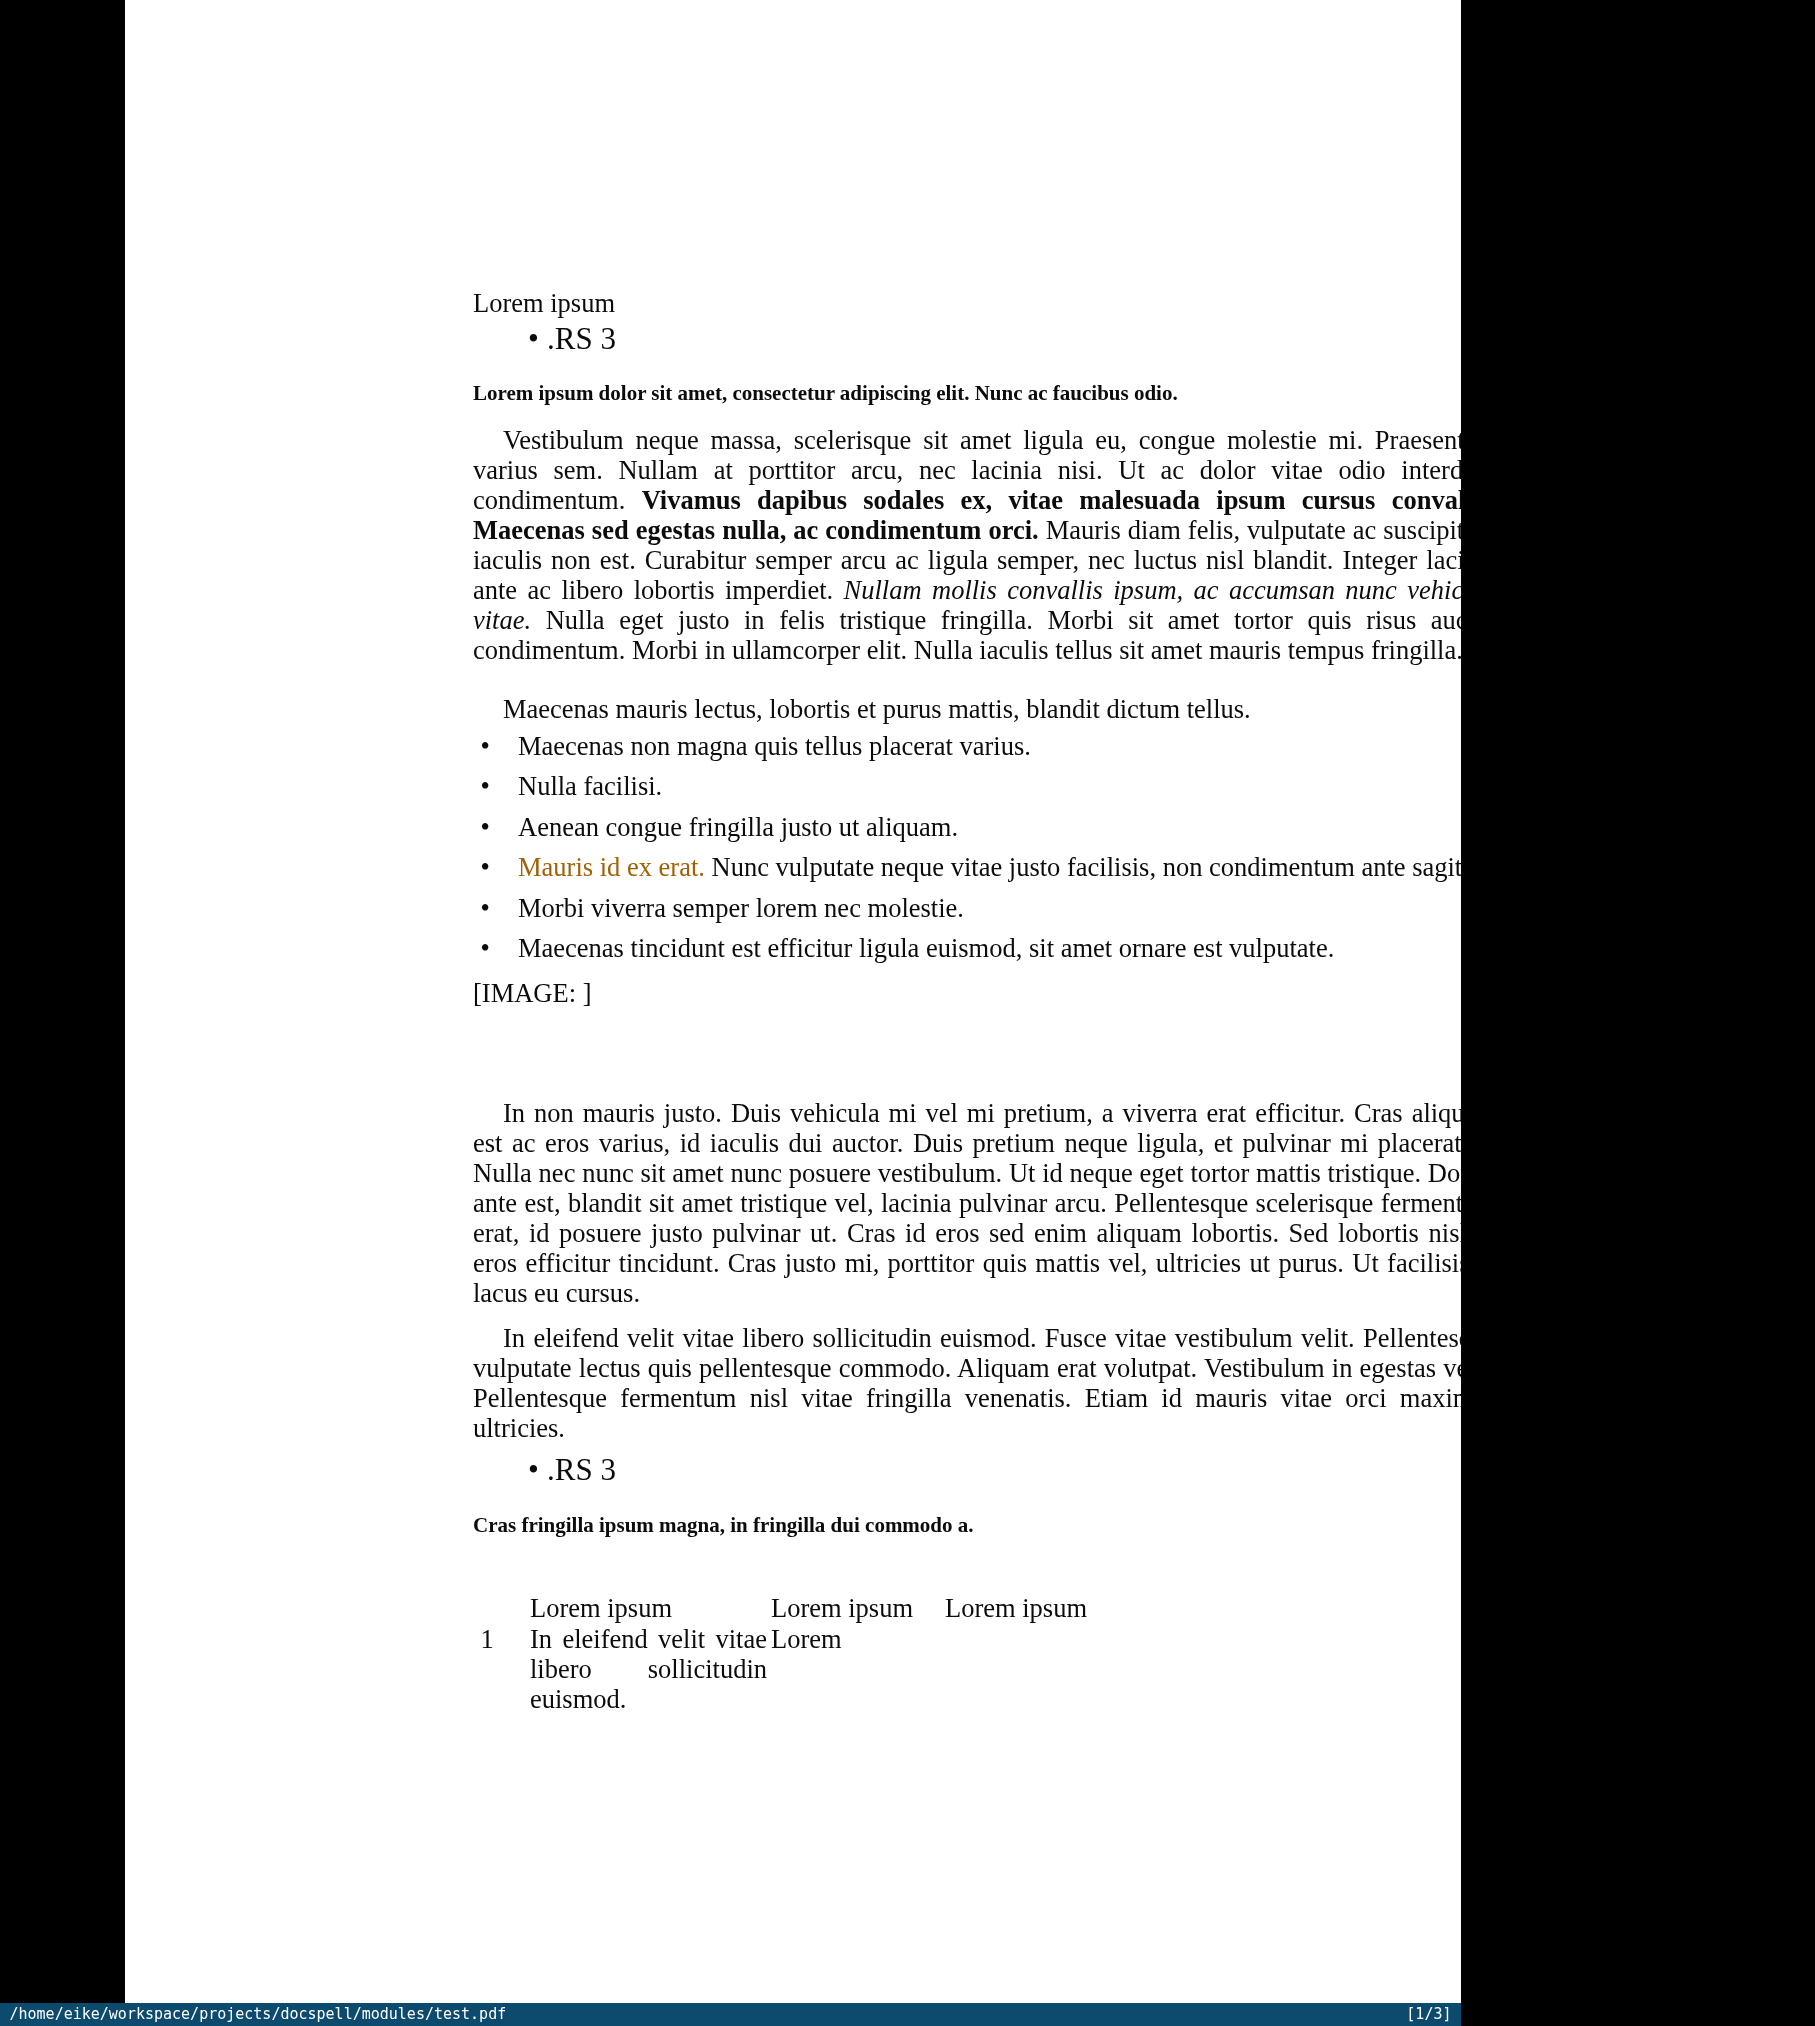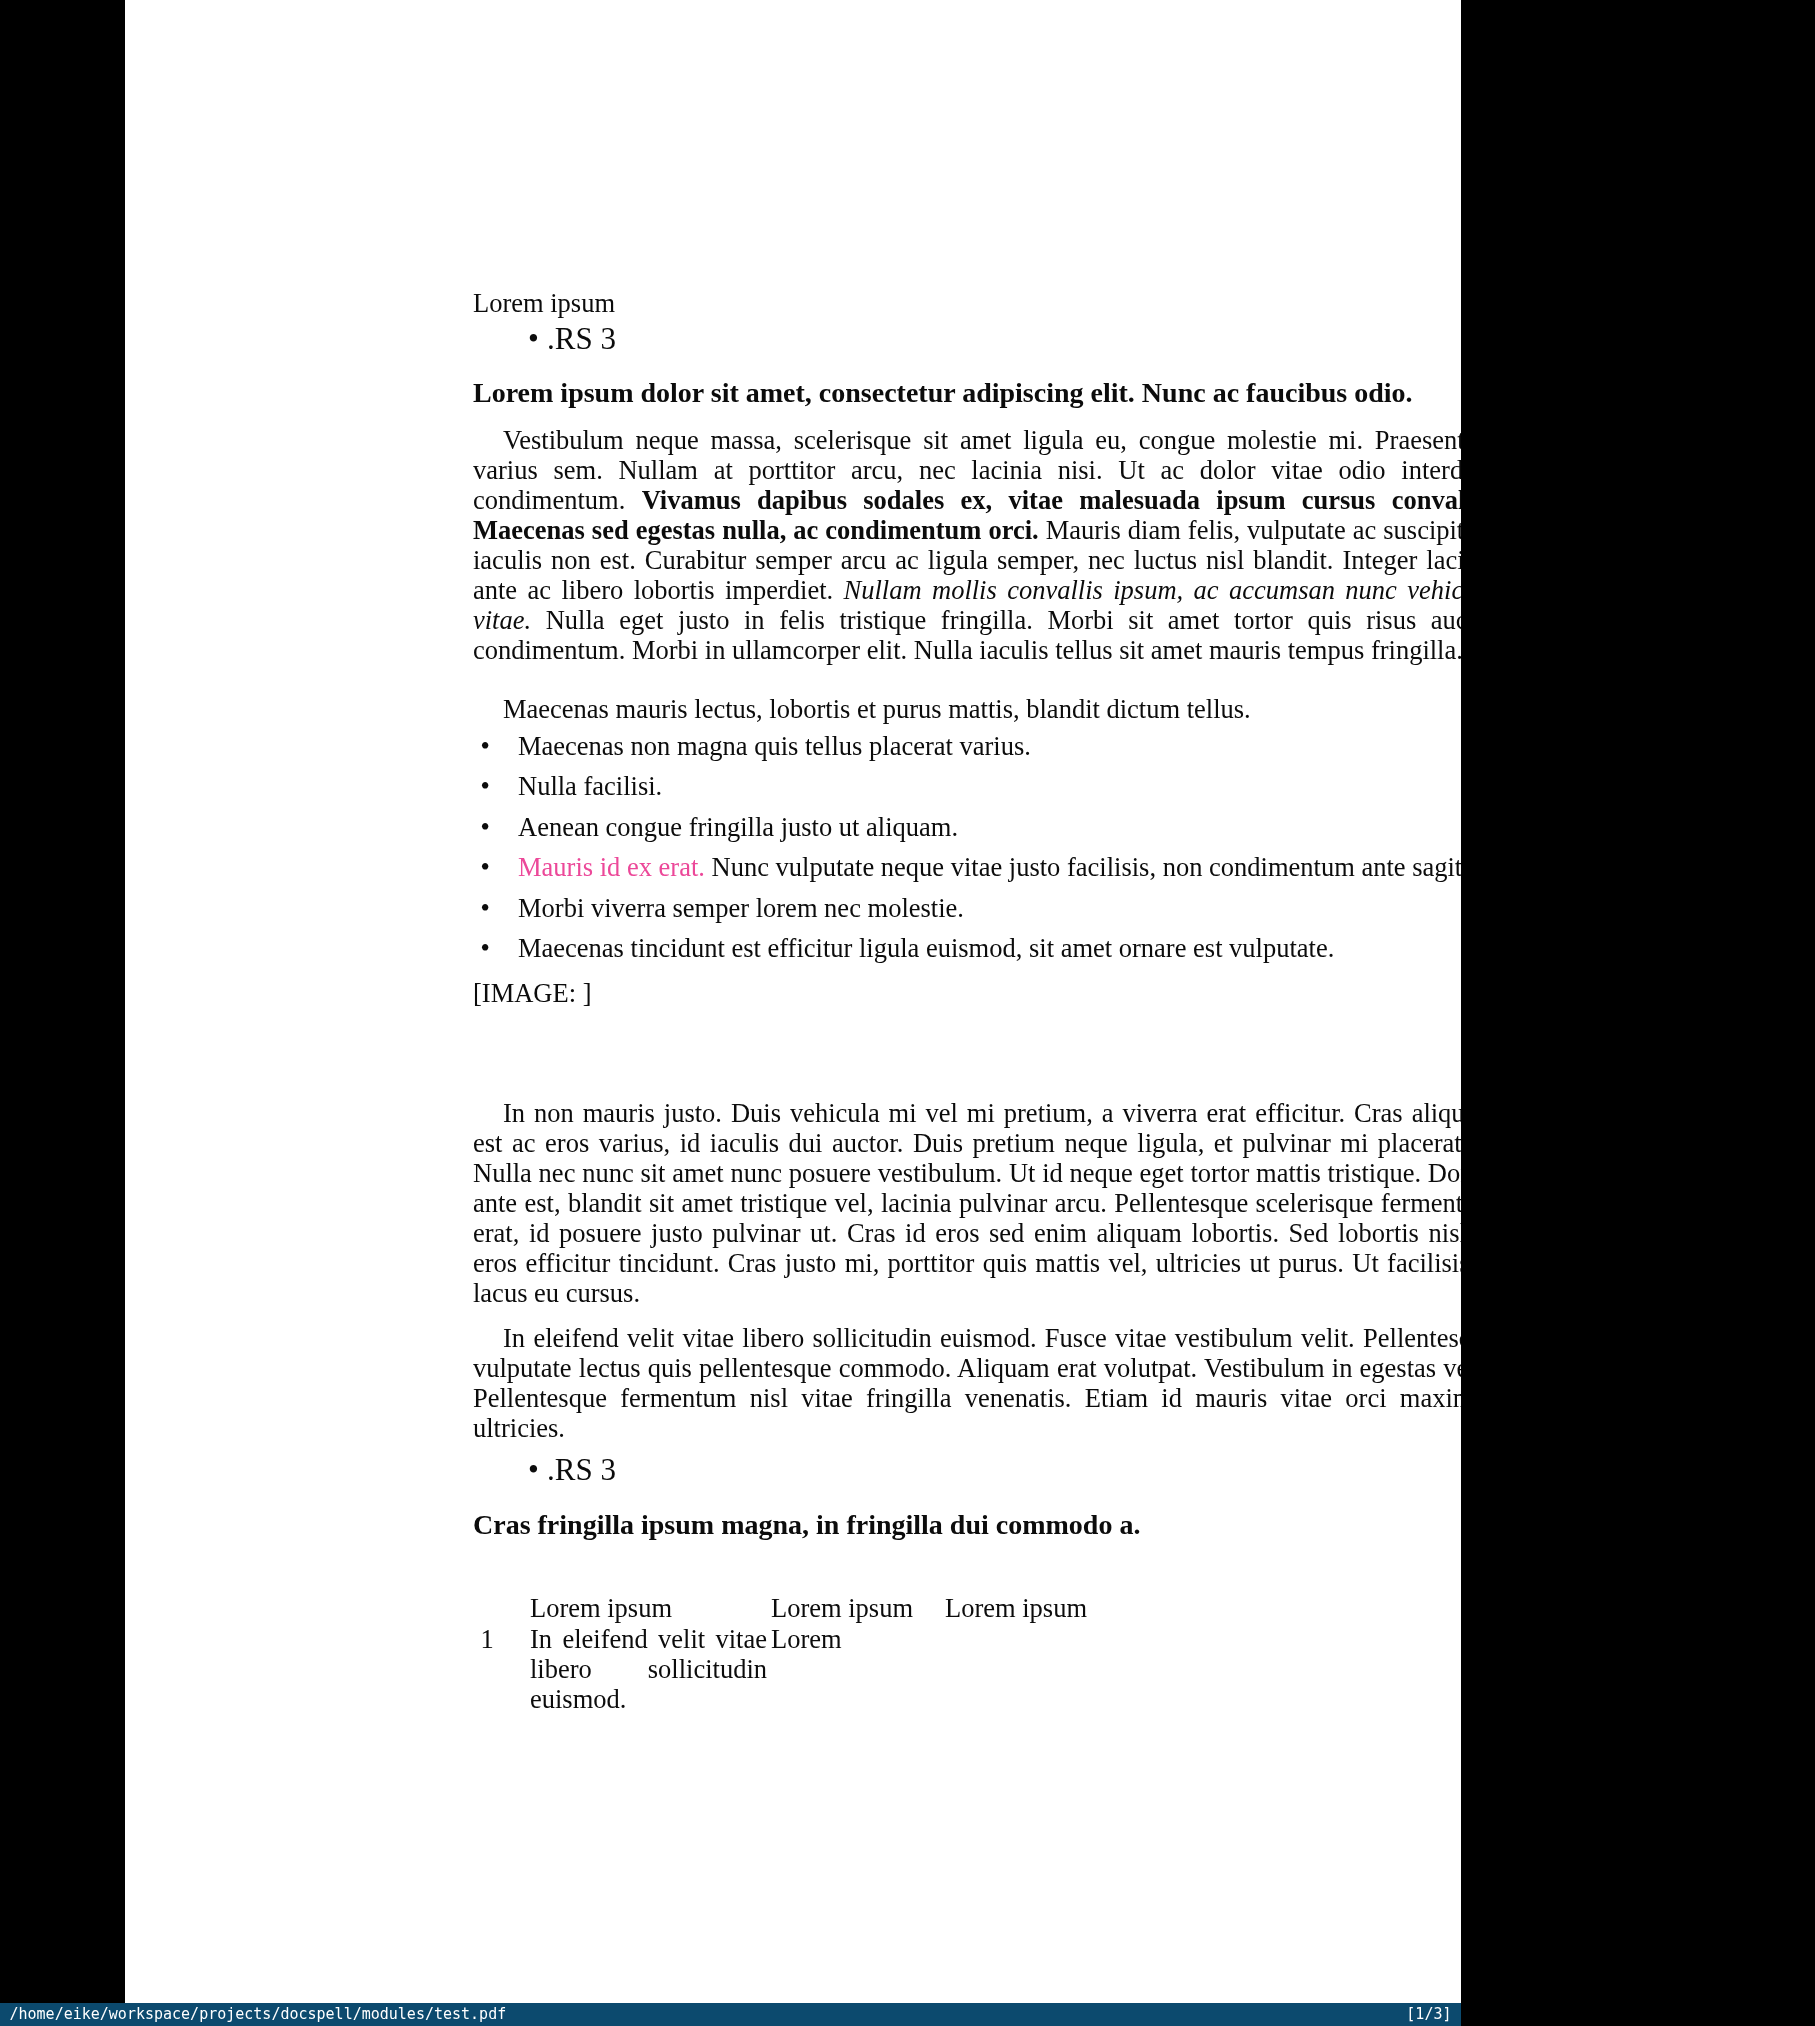--- a/index.html
+++ b/index.html
@@ -37,21 +37,21 @@
   .rs-line::before {
     content: "\2022";
     position: absolute;
     left: 55px;
     top: 0;
   }
   .rs-1 { top: 324px; }
   .rs-2 { top: 1455px; }
   .heading {
     font-weight: bold;
-    font-size: 28px;
+    font-size: 21px;
     line-height: 34px;
     text-align: left;
   }
   .heading-1 { top: 376px; }
   .heading-2 { top: 1508px; }
   .para-1 { top: 425px; }
   .para-maecenas { top: 694px; }
   .para-2 { top: 1098px; }
   .para-3 { top: 1323px; }
   .bullet-list { top: 731px; }
@@ -62,21 +62,21 @@
     line-height: 30px;
     margin-bottom: 10.4px;
     text-align: justify;
   }
   .bullet-item::before {
     content: "\2022";
     position: absolute;
     left: 7.6px;
     top: 0;
   }
-  .doc-link { color: #ec4899; cursor: pointer; }
+  .doc-link { color: #a16207; cursor: pointer; }
   .image-tag { top: 978px; font-size: 26.5px; line-height: 30px; }
   .doc-table { top: 1593px; height: 170px; }
   .doc-table .cell {
     position: absolute;
     font-size: 26.5px;
     line-height: 30px;
   }
   .th-1, .td-1 { left: 57px; width: 237px; }
   .th-2, .td-2 { left: 298px; width: 170px; }
   .th-3, .td-3 { left: 472px; width: 170px; }

